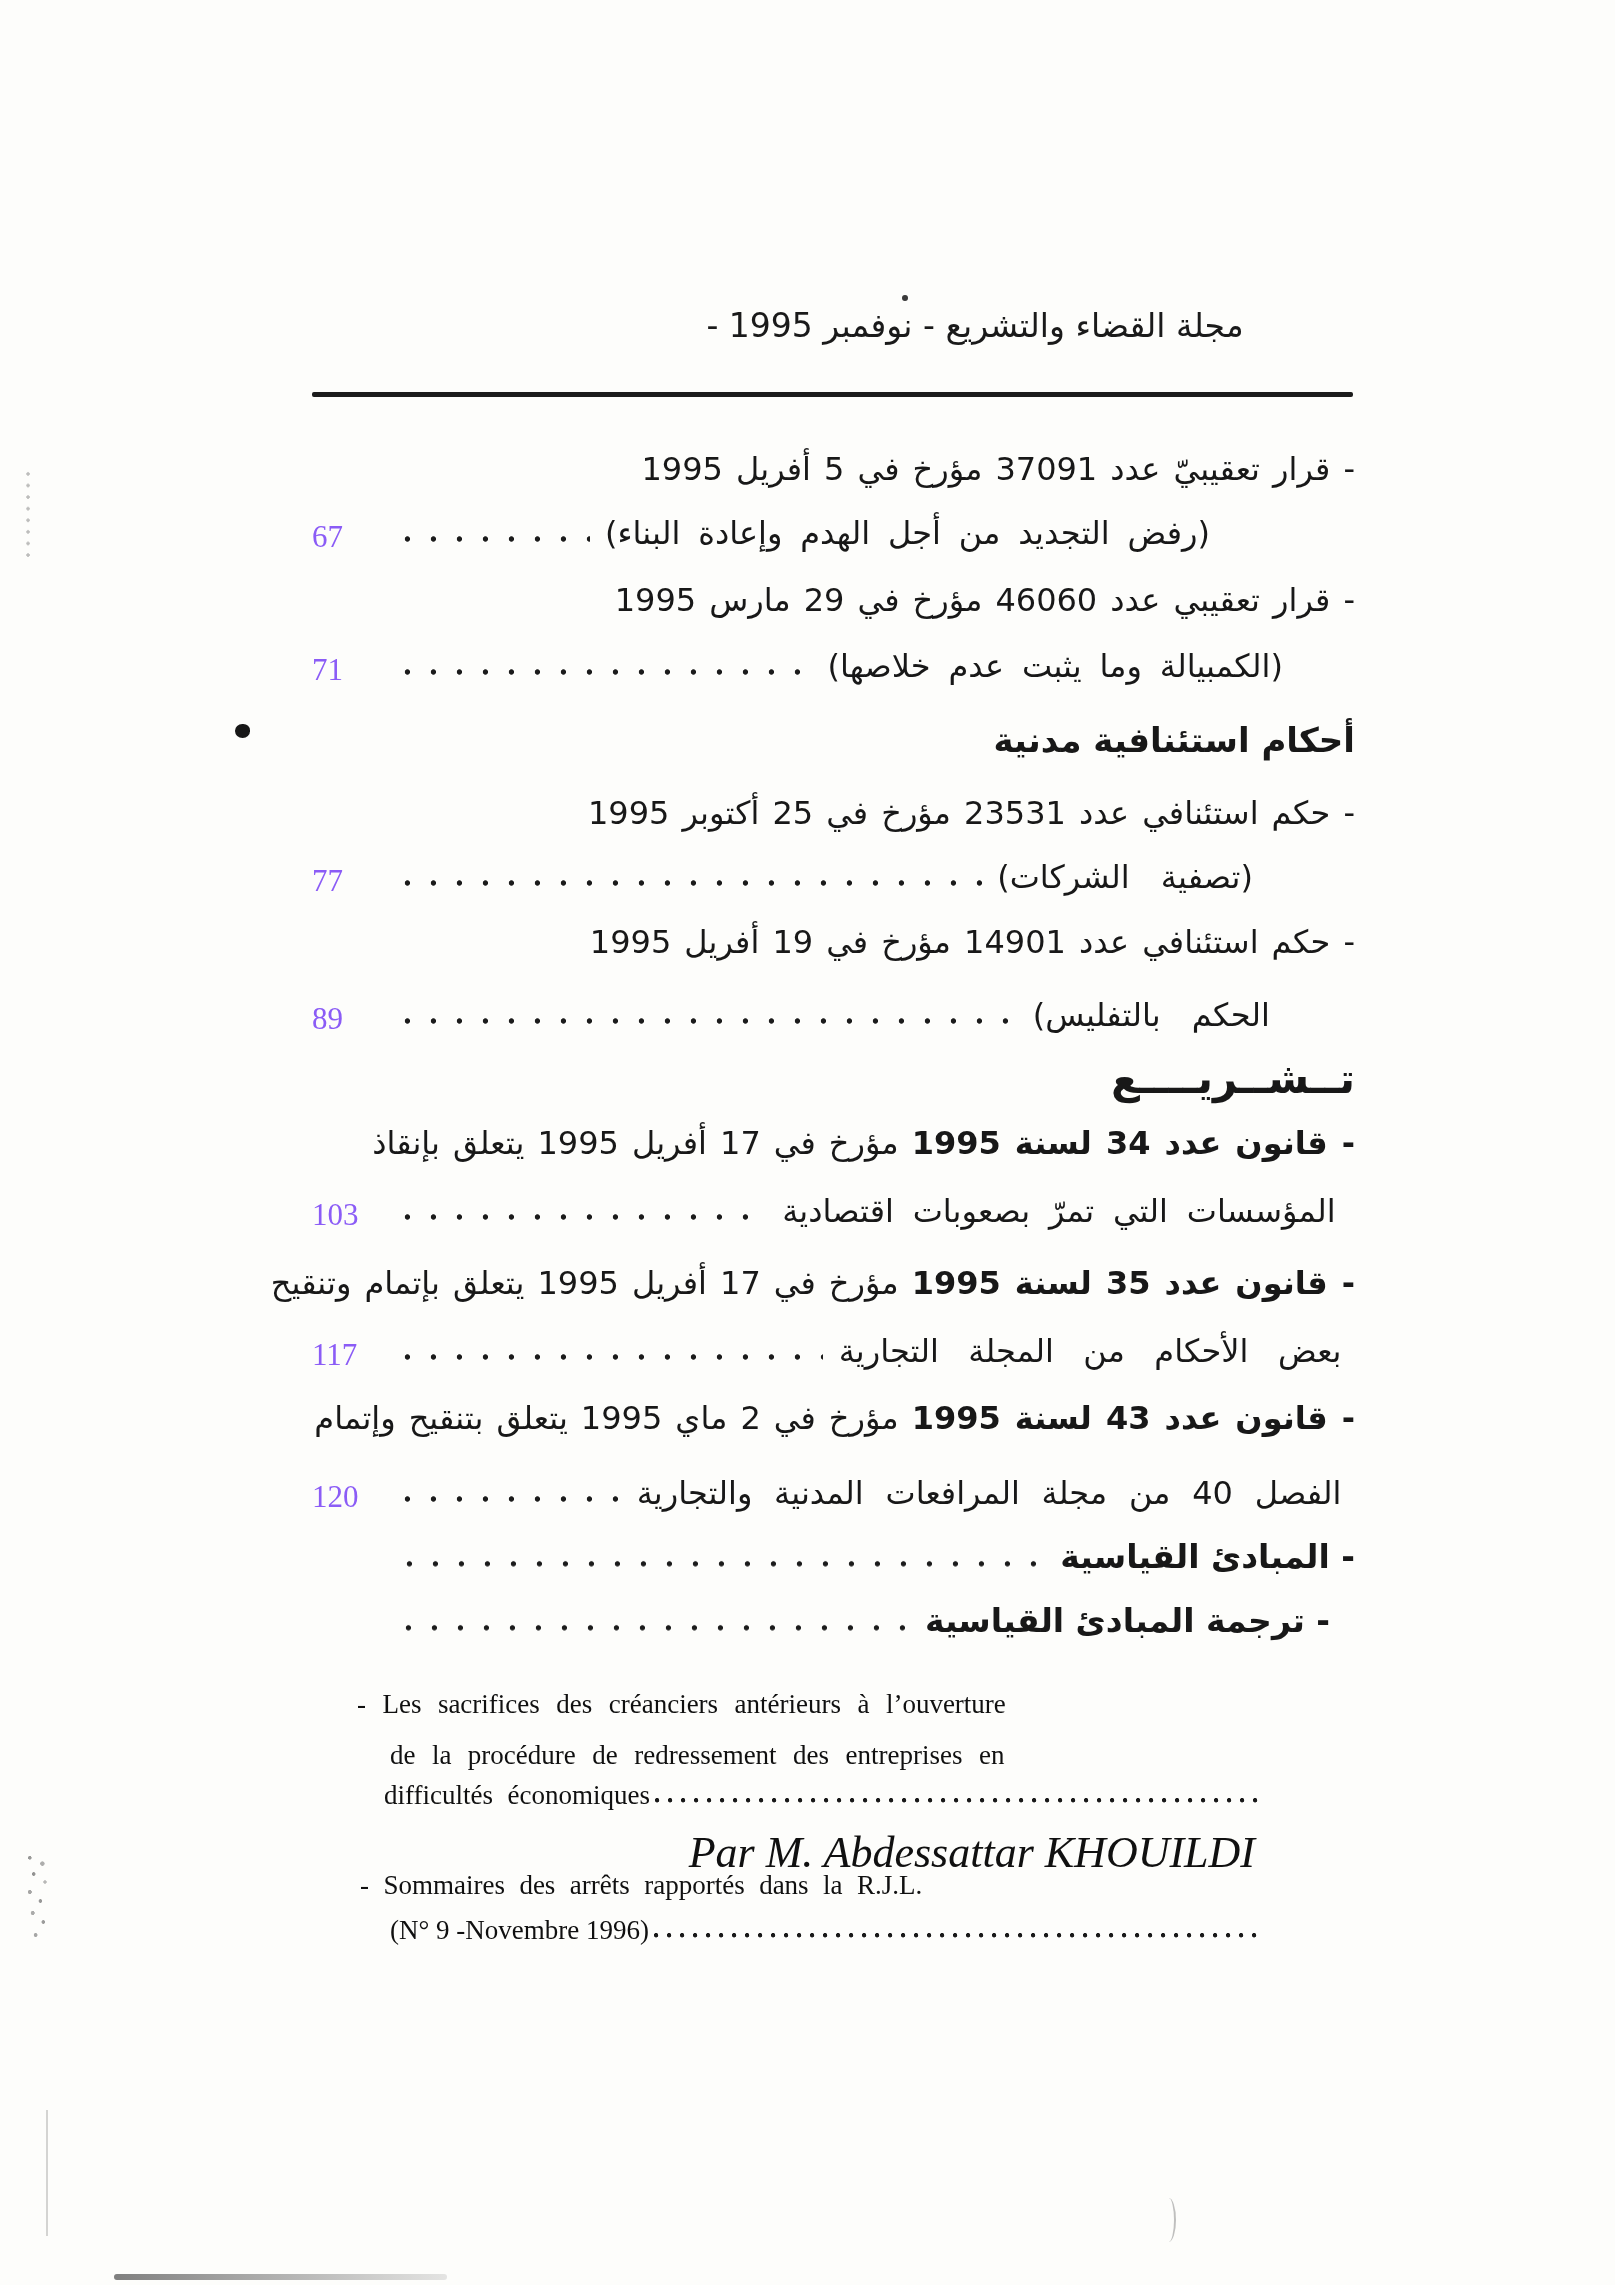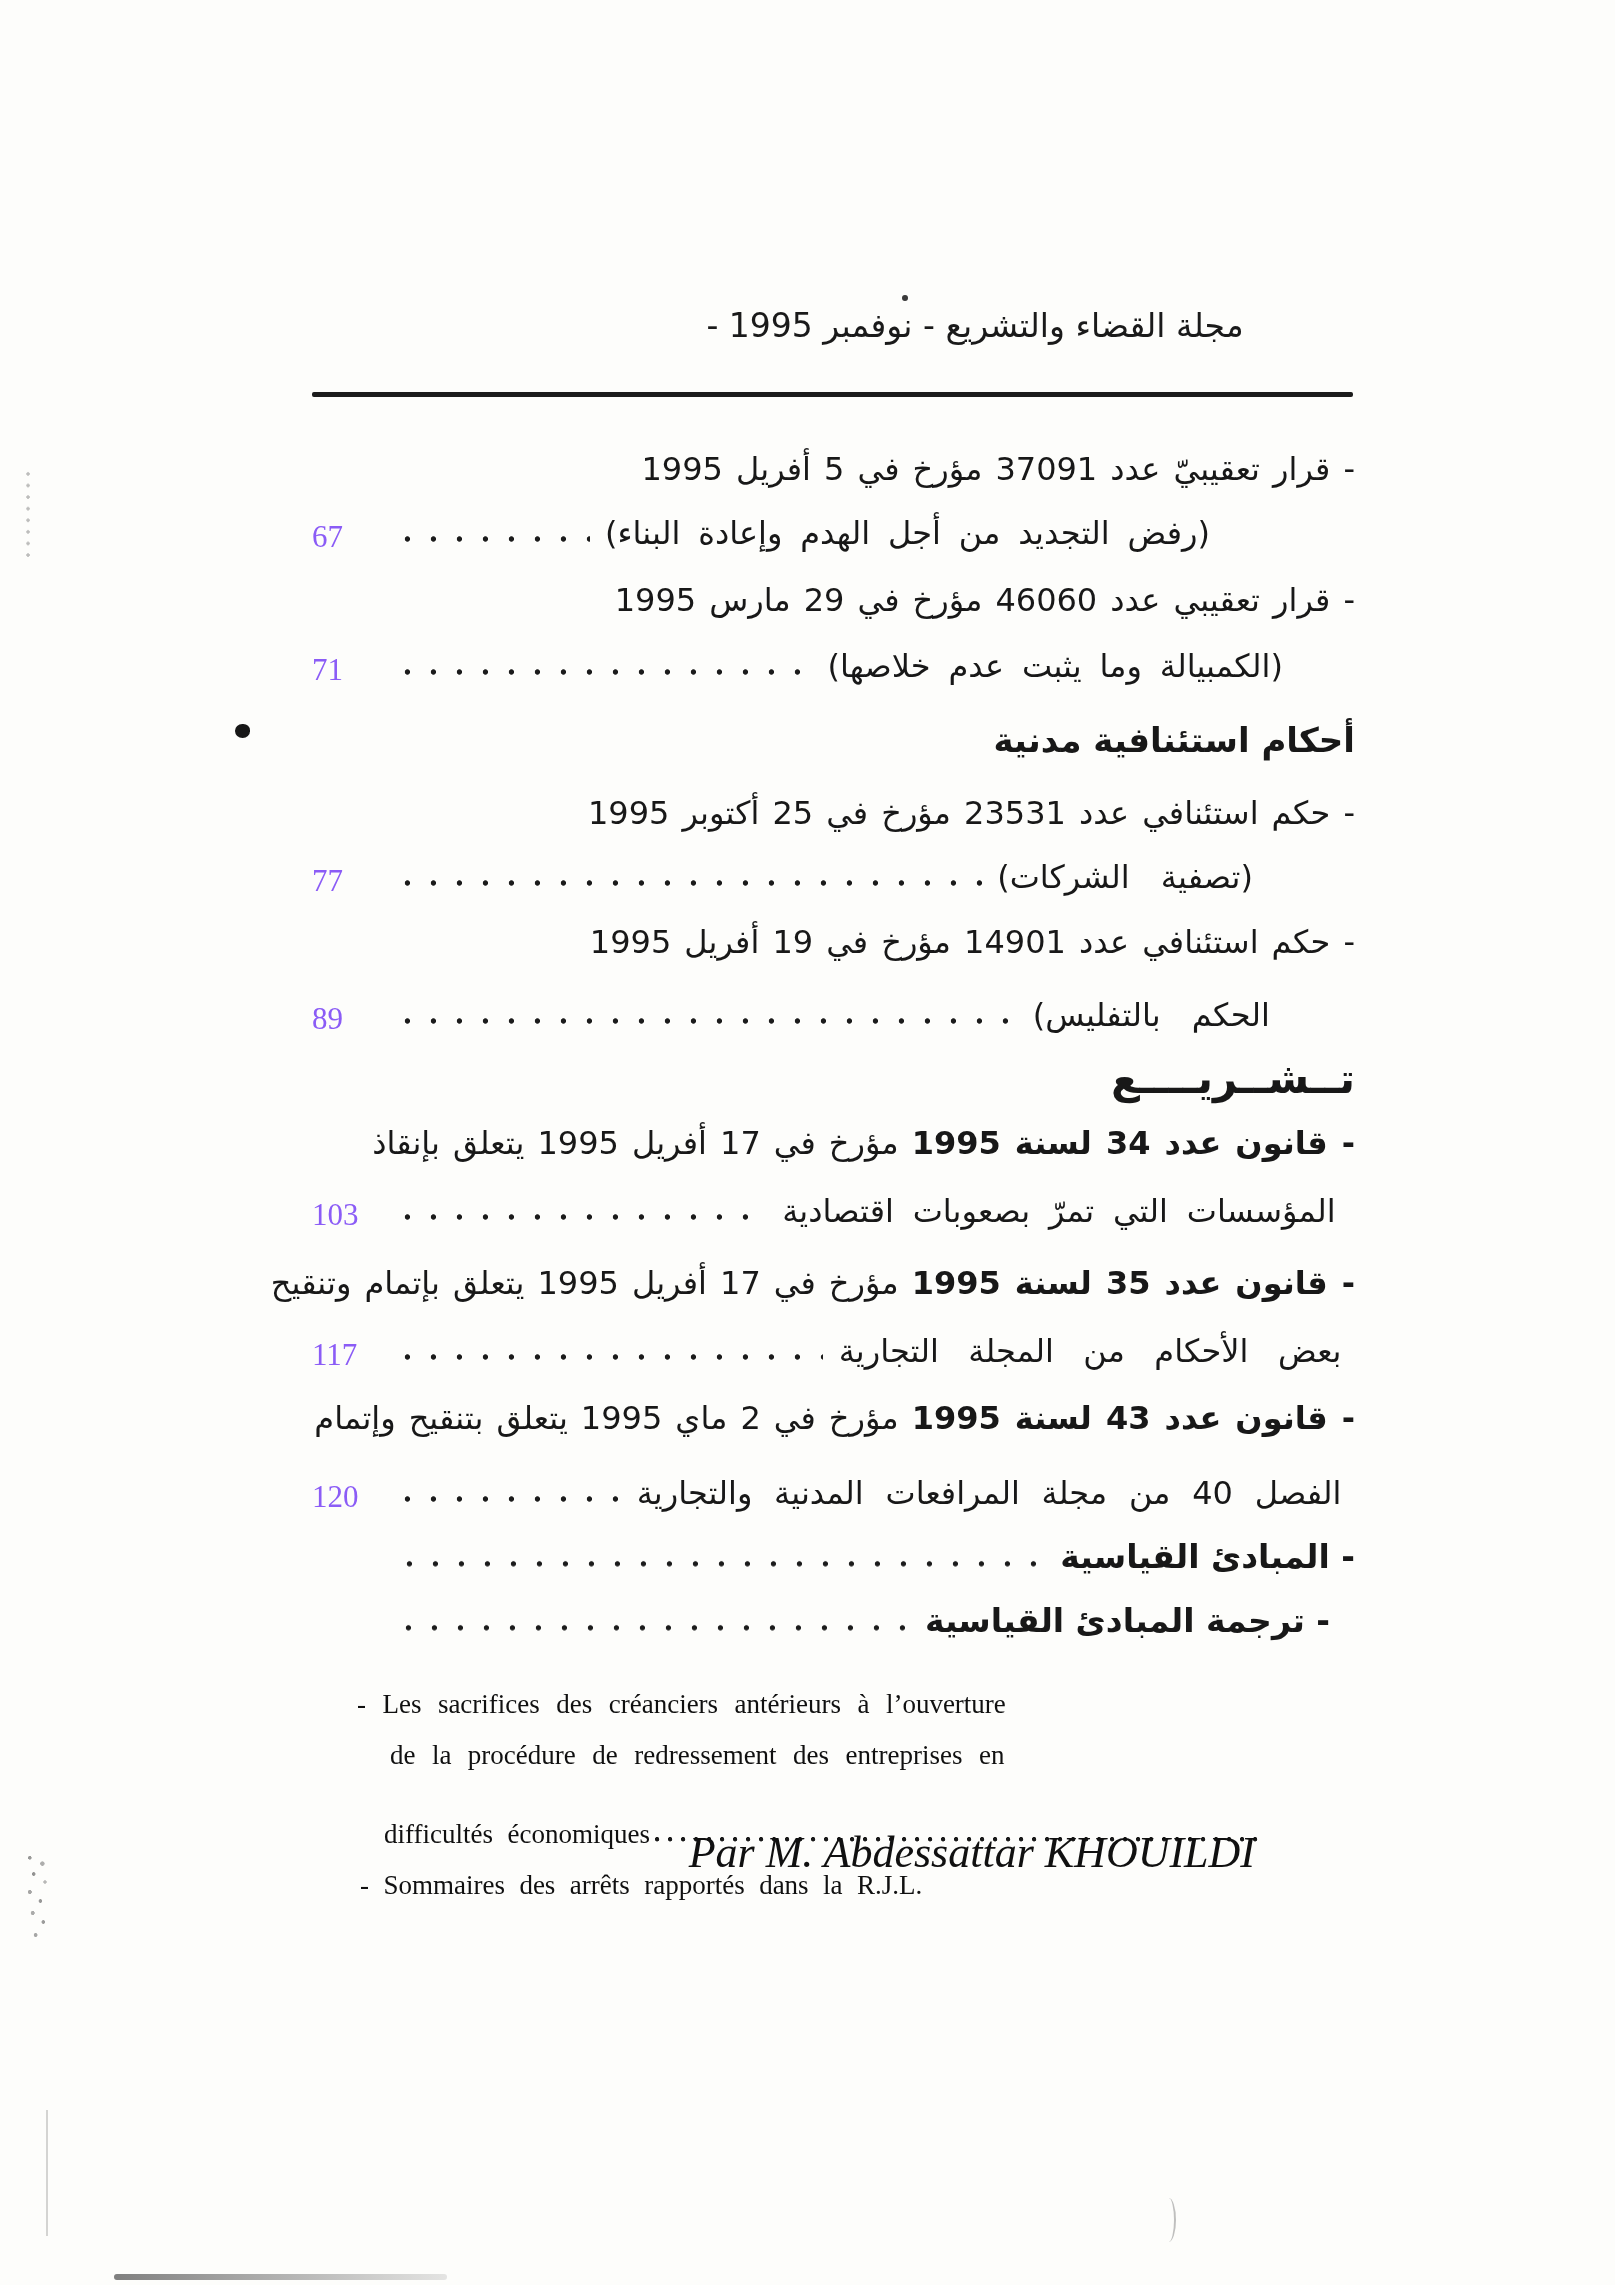--- a/index.html
+++ b/index.html
@@ -42,21 +42,21 @@
   }
   .sec1{font-weight:bold;font-size:34px;text-align:right;white-space:nowrap;padding-right:11.6px;}
   .sec2{font-weight:bold;font-size:42px;text-align:right;white-space:nowrap;padding-right:9.7px;letter-spacing:1px;}
   .lb{font-weight:bold;}
   .bolditem .ctext{font-weight:bold;font-size:33px;}
   
   .frrow{
     position:absolute;font-family:"Liberation Serif",serif;
     font-size:27px;line-height:1.2;color:#101010;white-space:nowrap;
   }
-  .frflex{display:flex;align-items:flex-end;margin-top:39px;}
+  .frflex{display:flex;align-items:flex-end;}
   .frleader{
     flex:1 1 auto;height:8.7px;margin:0 0 6.8px 4.8px;
     background-image:radial-gradient(circle at 2.1px 3.1px, #191919 1.8px, rgba(0,0,0,0) 2.5px);
     background-repeat:repeat-x;background-size:13px 7.7px;
     background-position:left bottom;
   }
   .fr-byline{font-style:italic;font-size:44px;text-align:right;}
   
   .art{position:absolute;}
   .dotcol{
@@ -166,20 +166,24 @@
   </div>
 
   <div class="frrow" style="left:357px;top:1688px;word-spacing:9.7px">- Les sacrifices des créanciers antérieurs à l’ouverture</div>
   <div class="frrow" style="left:390px;top:1739px;word-spacing:9.7px">de la procédure de redressement des entreprises en</div>
   <div class="frrow frflex" style="left:384px;top:1779px;width:882px">
     <span style="word-spacing:7.7px">difficultés économiques</span>
     <span class="frleader"></span>
   </div>
   <div class="frrow fr-byline" style="left:676px;top:1827px;width:579px">Par M. Abdessattar KHOUILDI</div>
   <div class="frrow" style="left:360px;top:1869px;word-spacing:7.7px">- Sommaires des arrêts rapportés dans la R.J.L.</div>
+  <div class="frrow frflex" style="left:390px;top:1914px;width:875px">
+    <span>(N° 9 -Novembre 1996)</span>
+    <span class="frleader"></span>
+  </div>
 
   <div class="art hdot"></div>
   <div class="art dotcol"></div>
   <div class="art bullet"></div>
   <div class="art speckle"></div>
   <div class="art vline"></div>
   <div class="art smudge"></div>
   <div class="art arc"></div>
 
 </div>

